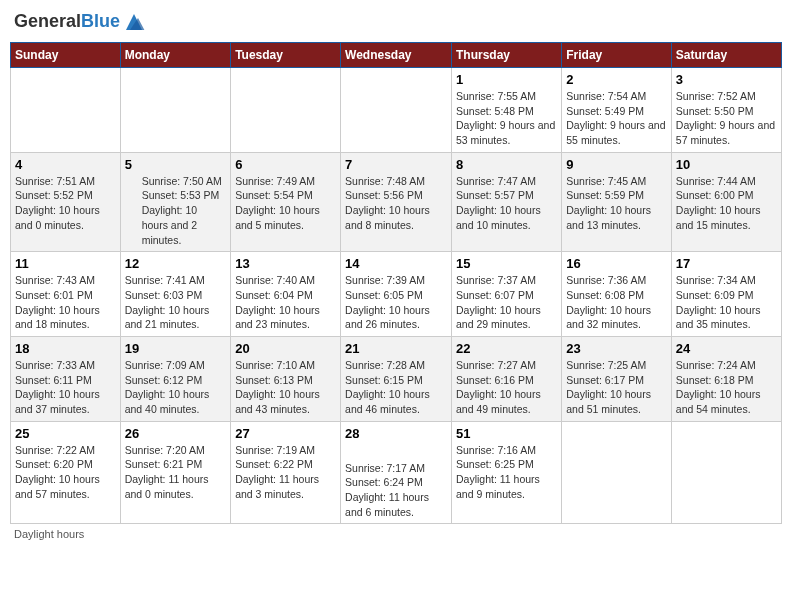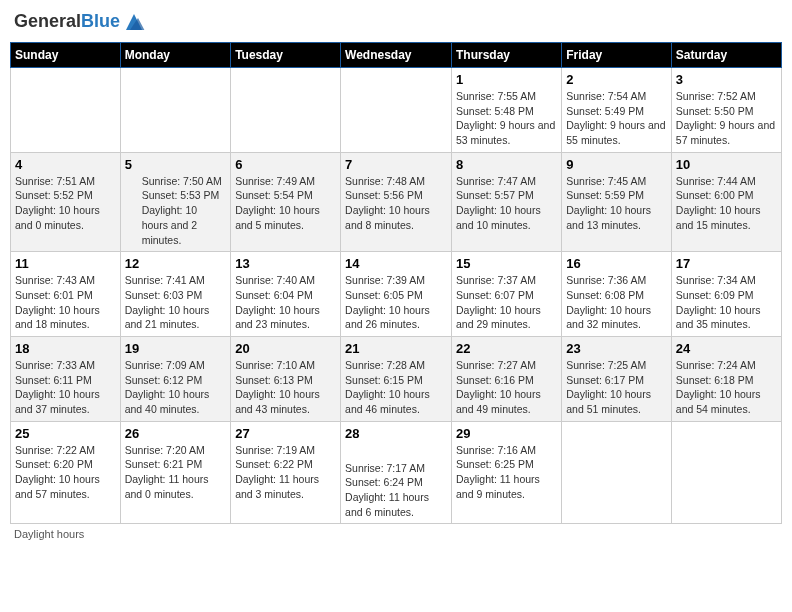--- a/index.html
+++ b/index.html
@@ -42,21 +42,21 @@
     .location {
       font-size: 14px;
       color: #555;
     }
     table {
       width: 100%;
       border-collapse: collapse;
       font-size: 11px;
     }
     thead th {
-      background-color: #000000;
+      background-color: #7f1d1d;
       color: #fff;
       padding: 5px 4px;
       text-align: left;
       font-size: 12px;
       border: 1px solid #1a5a9f;
     }
     tbody td {
       border: 1px solid #ccc;
       vertical-align: top;
       padding: 4px 4px;
@@ -294,21 +294,21 @@
 Sunset: 6:22 PM
 Daylight: 11 hours and 3 minutes.</div>
         </td>
         <td>
           <span class="day-number">28</span>
           <div class="day-info" style="white-space: pre-line; margin-top: 20px;">Sunrise: 7:17 AM
 Sunset: 6:24 PM
 Daylight: 11 hours and 6 minutes.</div>
         </td>
         <td>
-          <span class="day-number">29</span>
+          <span class="day-number">51</span>
           <div class="day-info" style="white-space: pre-line;">Sunrise: 7:16 AM
 Sunset: 6:25 PM
 Daylight: 11 hours and 9 minutes.</div>
         </td>
         <td class="empty-cell"></td>
         <td class="empty-cell"></td>
       </tr>
     </tbody>
 </table>
 

